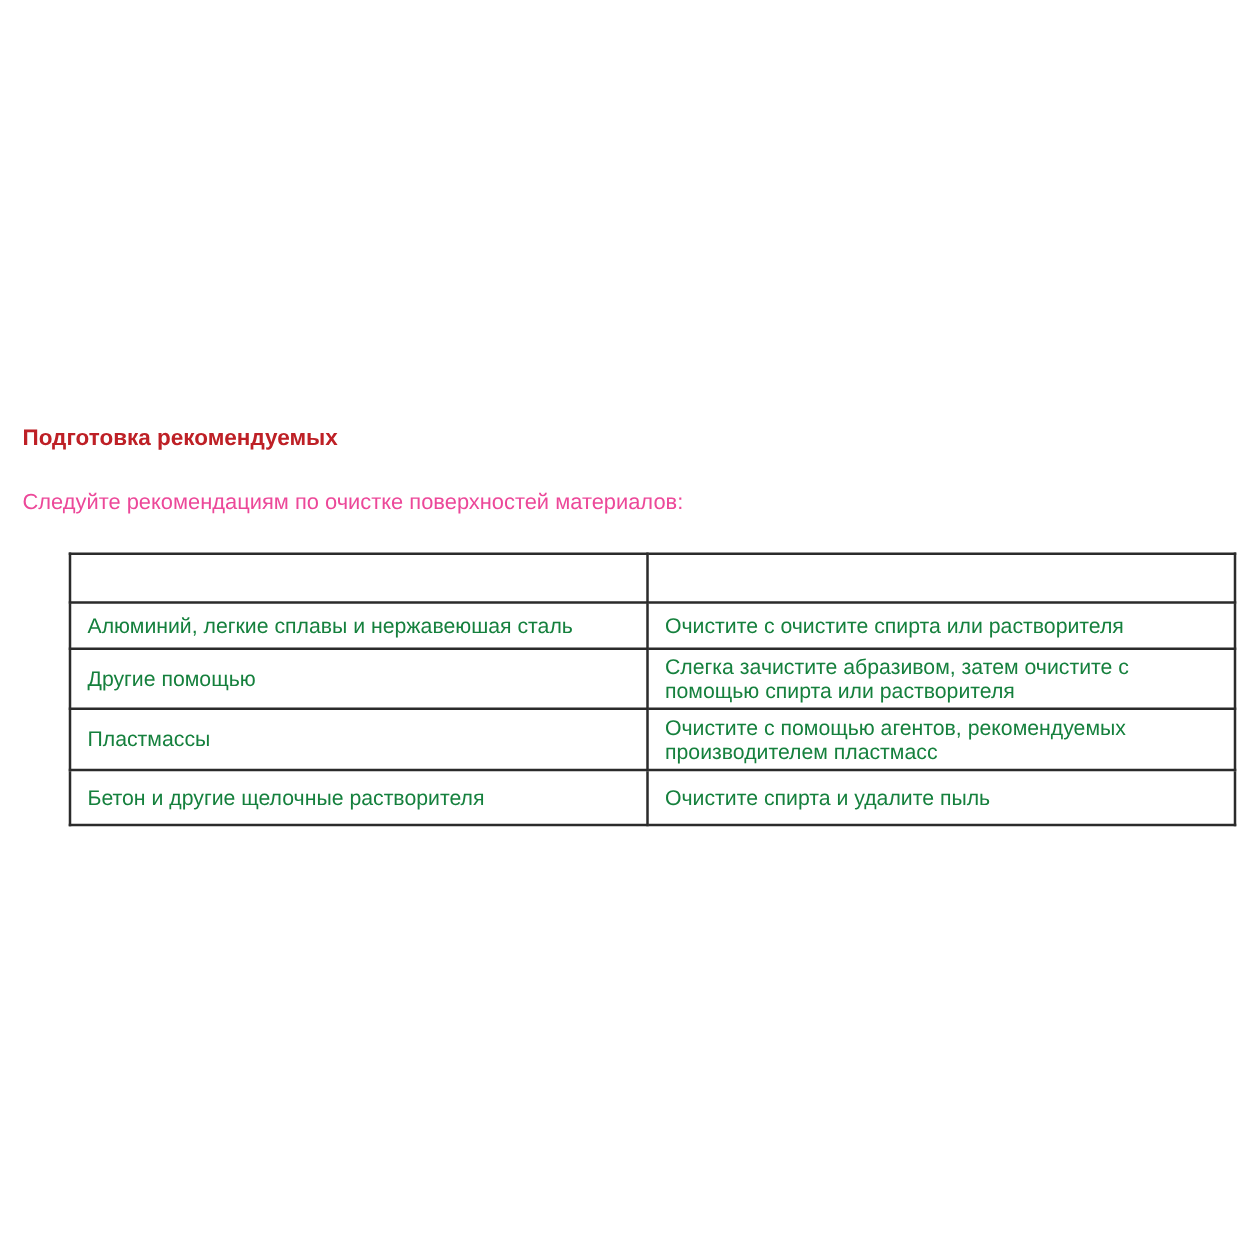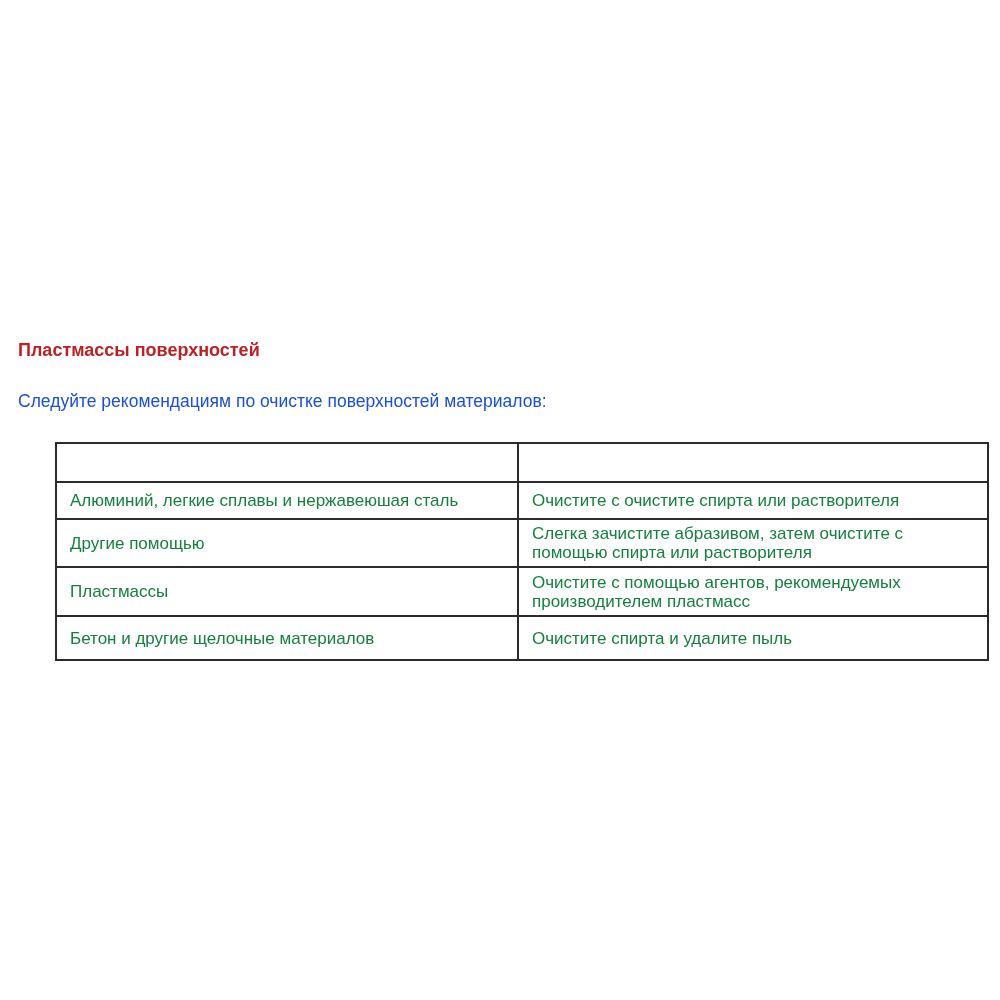--- a/index.html
+++ b/index.html
@@ -27,21 +27,21 @@
     font-weight: bold;
     color: #be2026;
     white-space: nowrap;
   }
   .doc-intro {
     position: absolute;
     left: 18px;
     top: 390px;
     font-size: 17.5px;
     line-height: 22px;
-    color: #1d4ed8;
+    color: #ec4899;
     white-space: nowrap;
     text-align: center;
   }
   table.prep-table {
     position: absolute;
     left: 55px;
     top: 442px;
     width: 932px;
     border-collapse: collapse;
     table-layout: fixed;
@@ -61,21 +61,21 @@
   tr.row-0 td { height: 27px; }
   tr.row-1 td { height: 37px; }
   tr.row-2 td { height: 39px; }
   tr.row-3 td { height: 34px; }
 </style>
 </head>
 <body>
 
 <div class="page">
 
-  <div class="doc-heading">Пластмассы поверхностей</div>
+  <div class="doc-heading">Подготовка рекомендуемых</div>
 
   <div class="doc-intro">Следуйте рекомендациям по очистке поверхностей материалов:</div>
 
   <table class="prep-table">
     <colgroup>
       <col class="col-material">
       <col class="col-instruction">
     </colgroup>
     <tbody>
       <tr class="row-header">
@@ -88,19 +88,19 @@
       </tr>
       <tr class="row-1">
         <td>Другие помощью</td>
         <td>Слегка зачистите абразивом, затем очистите с помощью спирта или растворителя</td>
       </tr>
       <tr class="row-2">
         <td>Пластмассы</td>
         <td>Очистите с помощью агентов, рекомендуемых производителем пластмасс</td>
       </tr>
       <tr class="row-3">
-        <td>Бетон и другие щелочные материалов</td>
+        <td>Бетон и другие щелочные растворителя</td>
         <td>Очистите спирта и удалите пыль</td>
       </tr>
     </tbody>
   </table>
 
 </div>
 
 </body></html>

